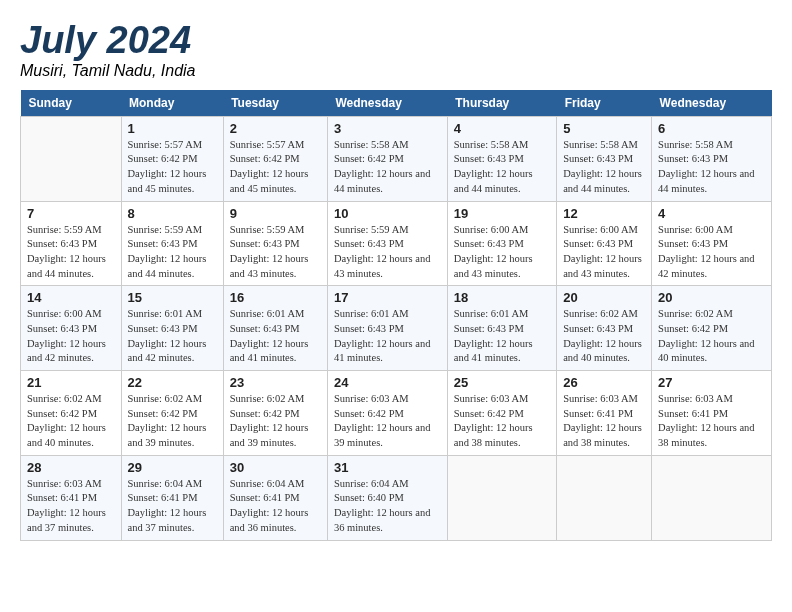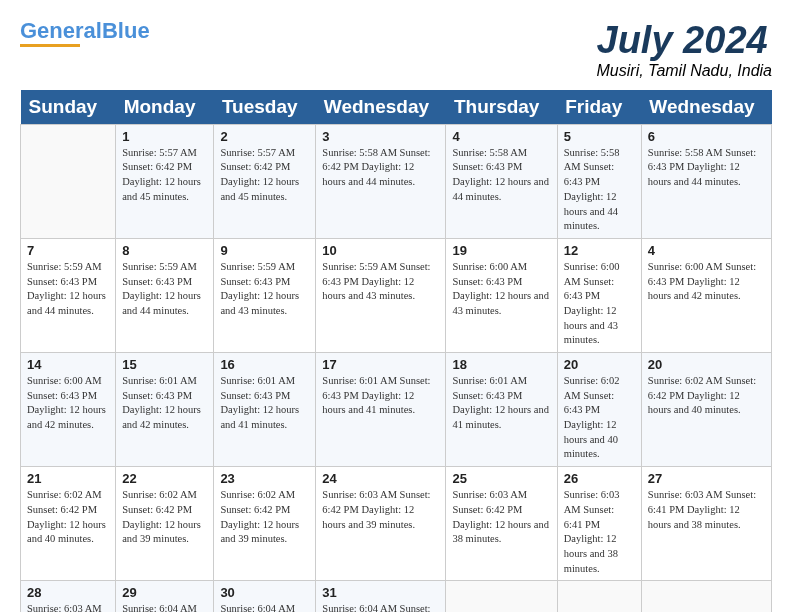--- a/index.html
+++ b/index.html
@@ -52,21 +52,21 @@
     table {
       width: 100%;
       border-collapse: collapse;
       font-size: 11px;
     }
     .day-header {
       background: #2a6099;
       color: #fff;
       text-align: left;
       padding: 6px 8px;
-      font-size: 19px;
+      font-size: 12px;
       font-weight: bold;
     }
     td {
       border: 1px solid #ccc;
       vertical-align: top;
       padding: 4px 6px;
       min-height: 80px;
       height: 80px;
     }
     td.empty {
@@ -92,26 +92,20 @@
       background: #fff;
     }
     tr:nth-child(odd) td:not(.empty) {
       background: #f5f8fc;
     }
   </style>
 </head>
 <body>
 
 <div class="header-area">
-  <div class="logo">
-    <div class="logo-text">
-      <span>General</span><span style="color:#4a90d9">Blue</span>
-    </div>
-    <div class="logo-underline"></div>
-  </div>
   <div class="title-area">
     <div class="cal-title">July 2024</div>
     <div class="cal-subtitle">Musiri, Tamil Nadu, India</div>
   </div>
 </div>
 
 <table>
   <thead>
     <tr>
     <th class="day-header">Sunday</th>

